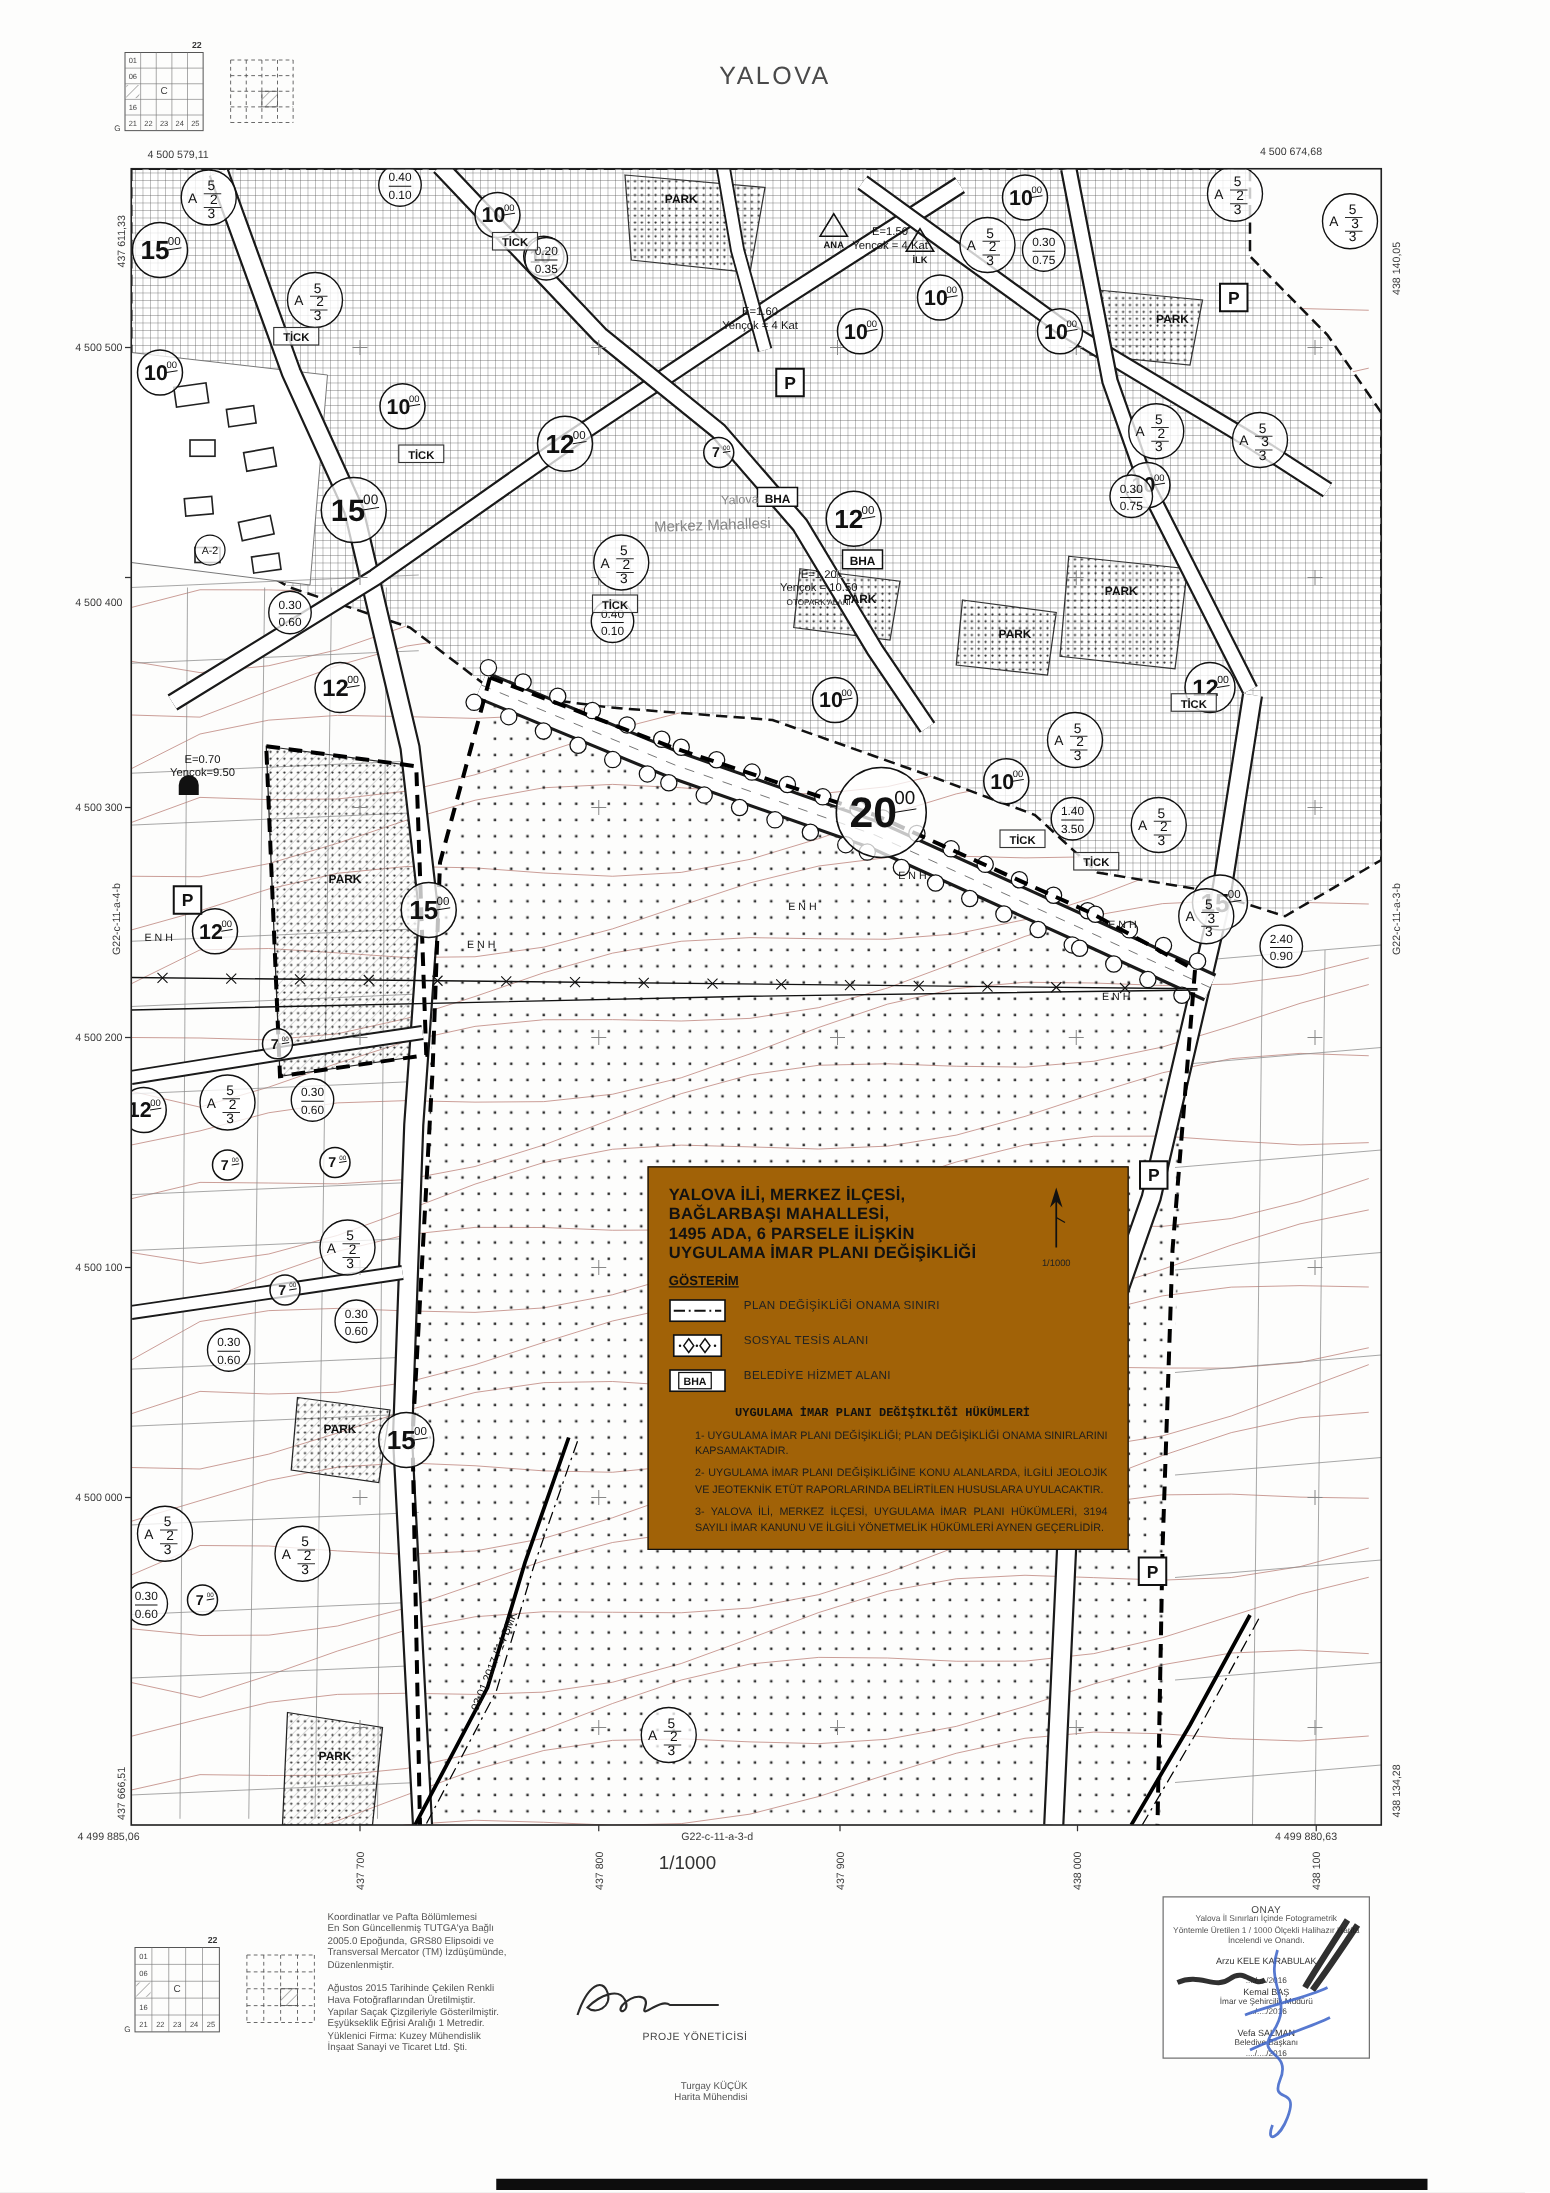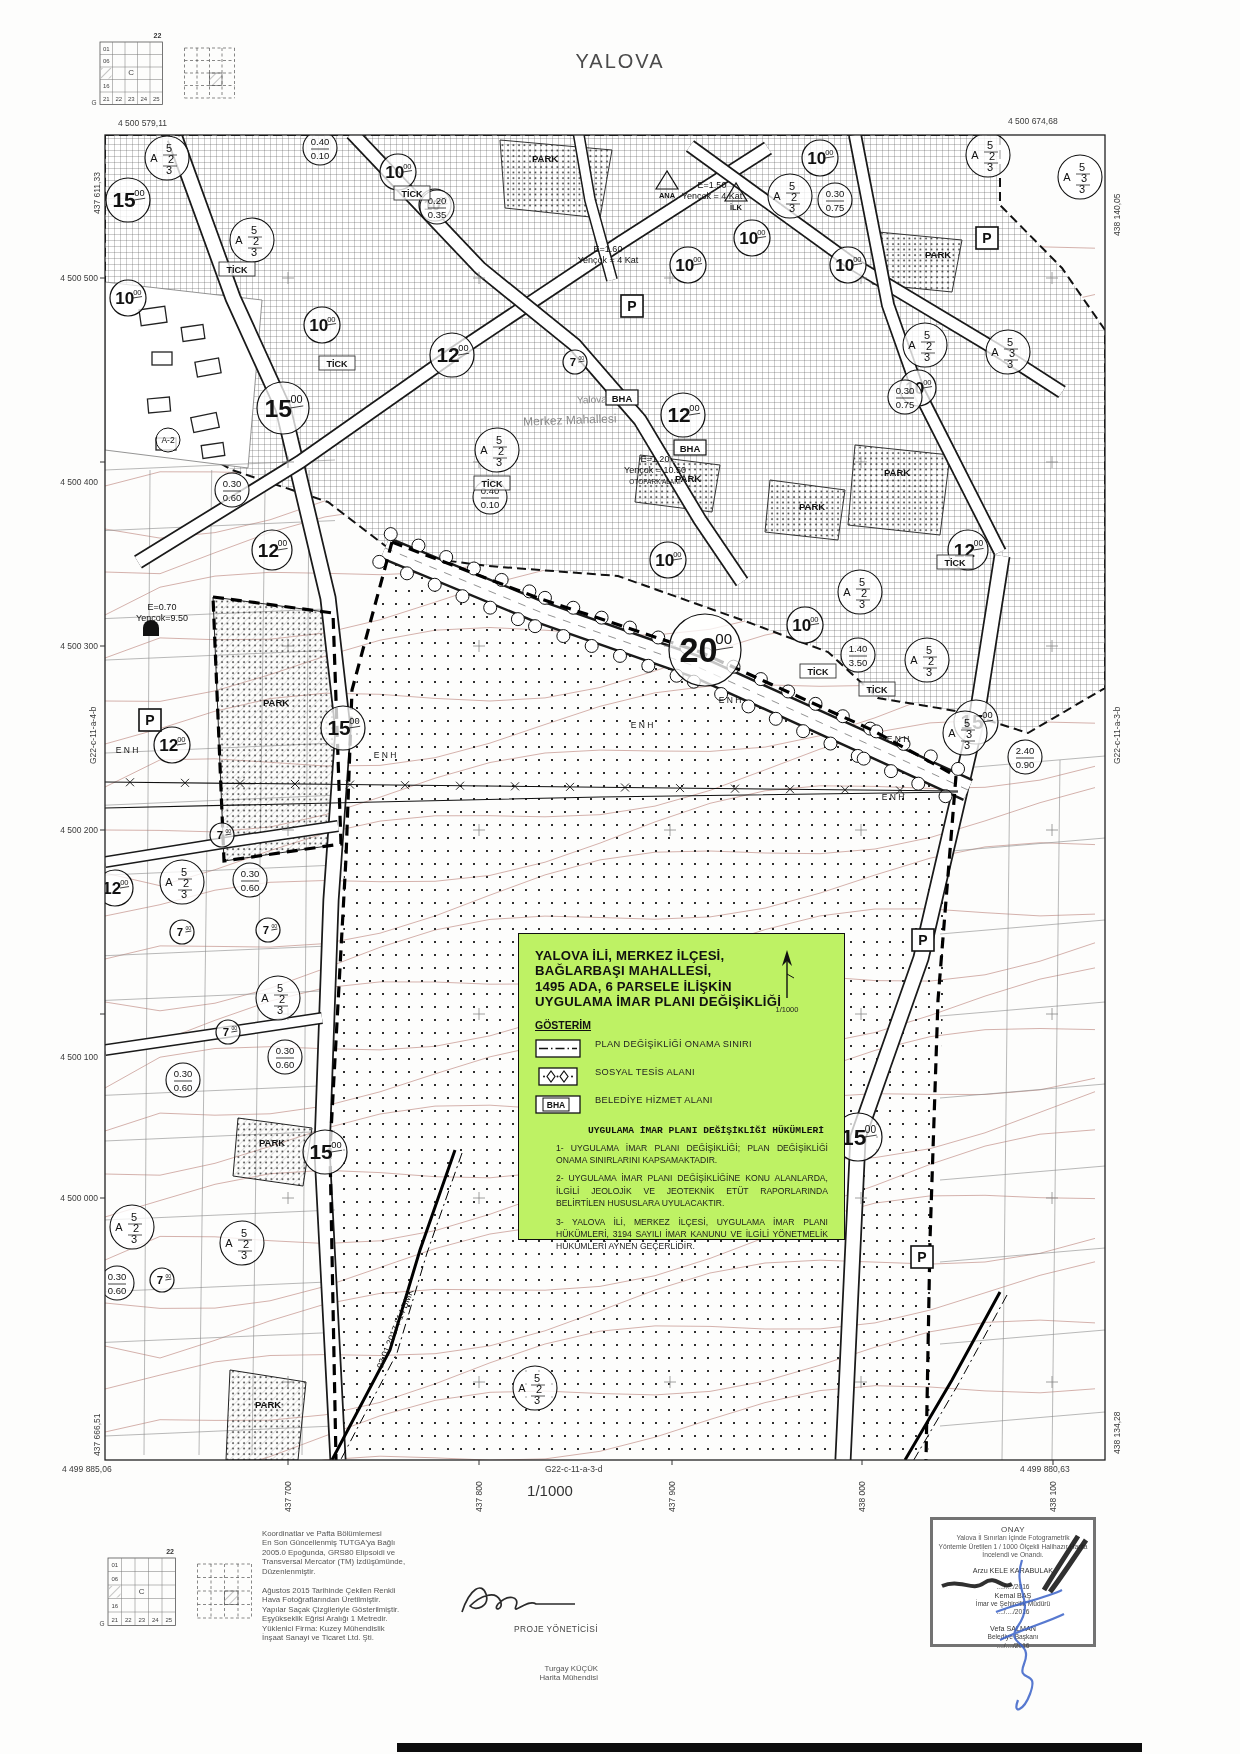--- a/index.html
+++ b/index.html
@@ -5,36 +5,36 @@
   html,body{margin:0;padding:0;background:#e8e8e8;}
   .page{position:relative;width:1240px;height:1754px;background:#fdfdfc;overflow:hidden;
         font-family:"Liberation Sans", sans-serif;color:#222;}
   .abs{position:absolute;}
   .hdr-title{top:50px;left:0;width:1240px;text-align:center;font-size:20px;letter-spacing:2px;color:#4a4a4a;}
   .hdr-sheet{top:86px;left:0;width:1240px;text-align:center;font-size:18px;color:#555;}
   .hdr-neighbor{top:108px;left:0;width:1240px;text-align:center;font-size:8.5px;color:#666;}
   .coord{font-size:8.5px;color:#3a3a3a;white-space:nowrap;}
   .rot{transform:rotate(-90deg);transform-origin:0 0;}
   .tickL{text-align:right;width:70px;}
-  .titlebox{left:518px;top:933px;width:327px;height:307px;background:#bef264;border:1.6px solid #111;
+  .titlebox{left:518px;top:933px;width:385px;height:307px;background:#a16207;border:1.6px solid #111;
             box-sizing:border-box;padding:14px 12px 6px 16px;z-index:3;}
   .tb-line{font-size:13.2px;font-weight:bold;color:#111;line-height:15.4px;letter-spacing:.2px;white-space:nowrap;}
   .tb-gosterim{margin-top:9px;font-size:10.5px;font-weight:bold;text-decoration:underline;color:#111;}
   .leg-row{display:flex;align-items:flex-start;margin-top:8px;height:20px;}
   .leg-sym{width:46px;height:19px;margin-right:14px;flex:none;}
   .leg-label{font-size:9.3px;color:#222;letter-spacing:.3px;white-space:nowrap;}
   .tb-provtitle{margin-top:10px;margin-left:53px;font-size:9.6px;font-weight:bold;color:#111;white-space:nowrap;font-family:Liberation Mono, monospace;}
   .prov{font-size:8.6px;color:#1c1c1c;line-height:12.4px;margin-top:6px;text-align:justify;padding-right:4px;margin-left:21px;}
   .north{position:absolute;right:42px;top:14px;width:30px;text-align:center;}
   .north-scale{font-size:7.5px;color:#222;margin-top:1px;}
   .scalebig{left:480px;top:1482px;width:140px;text-align:center;font-size:15px;color:#333;}
   .note{font-size:7.8px;color:#555;line-height:9.4px;white-space:nowrap;}
   .pm{font-size:8.4px;color:#444;letter-spacing:.4px;}
   .pm-small{font-size:7.8px;color:#555;}
-  .onay{left:930px;top:1517px;width:166px;height:130px;border:3px solid #737373;background:#fff;
+  .onay{left:930px;top:1517px;width:166px;height:130px;border:1px solid #737373;background:#fff;
         box-sizing:border-box;text-align:center;padding-top:5px;z-index:3;}
   .onay .t{font-size:8px;color:#444;letter-spacing:.5px;}
   .onay .s{font-size:6.7px;color:#555;line-height:8.6px;}
   .onay-cols{display:flex;margin-top:7px;flex-direction:column;}
   .onay-col{flex:1;font-size:6.6px;color:#444;line-height:8.4px;}
   .onay-name{font-size:7.2px;color:#333;}
   .onay-mayor{margin-top:8px;font-size:6.6px;color:#444;line-height:8.4px;}
   .blackstrip{left:397px;top:1743px;width:745px;height:9px;background:#0d0d0d;z-index:6;}
   svg text{font-family:"Liberation Sans", sans-serif;}
 </style>
@@ -756,21 +756,21 @@
   <div class="abs coord rot" style="left:1112px;top:236px;">438 140,05</div>
   <div class="abs coord rot" style="left:1112px;top:1454px;">438 134,28</div>
   <div class="abs coord rot" style="left:88px;top:764px;">G22-c-11-a-4-b</div>
   <div class="abs coord rot" style="left:1112px;top:764px;">G22-c-11-a-3-b</div>
   <div class="abs coord" style="left:545px;top:1464px;">G22-c-11-a-3-d</div>
 
   <div class="abs coord tickL" style="left:28px;top:273px;">4 500 500</div>
   <div class="abs coord tickL" style="left:28px;top:477px;">4 500 400</div>
   <div class="abs coord tickL" style="left:28px;top:641px;">4 500 300</div>
   <div class="abs coord tickL" style="left:28px;top:825px;">4 500 200</div>
-  <div class="abs coord tickL" style="left:28px;top:1009px;margin-top:43px;">4 500 100</div>
+  <div class="abs coord tickL" style="left:28px;top:1009px;">4 500 100</div>
   <div class="abs coord tickL" style="left:28px;top:1193px;">4 500 000</div>
 
   <div class="abs coord rot" style="left:283px;top:1512px;">437 700</div>
   <div class="abs coord rot" style="left:474px;top:1512px;">437 800</div>
   <div class="abs coord rot" style="left:667px;top:1512px;">437 900</div>
   <div class="abs coord rot" style="left:857px;top:1512px;">438 000</div>
   <div class="abs coord rot" style="left:1048px;top:1512px;">438 100</div>
 
   <div class="abs titlebox">
     <div class="tb-line">YALOVA İLİ, MERKEZ İLÇESİ,</div>

